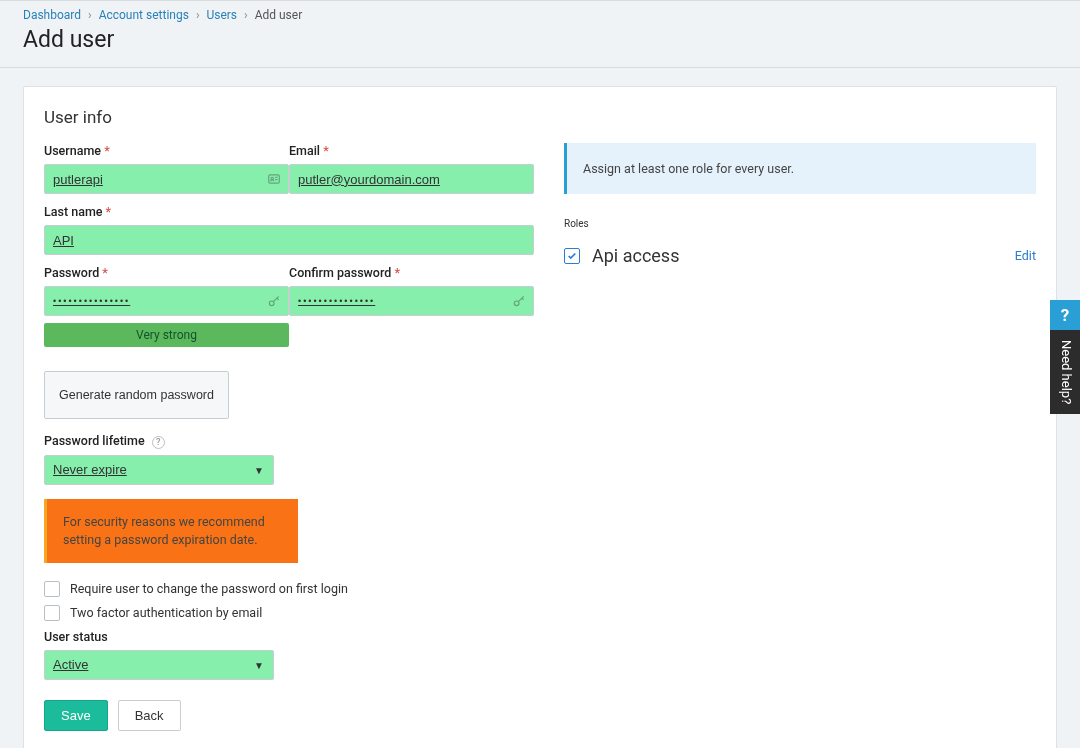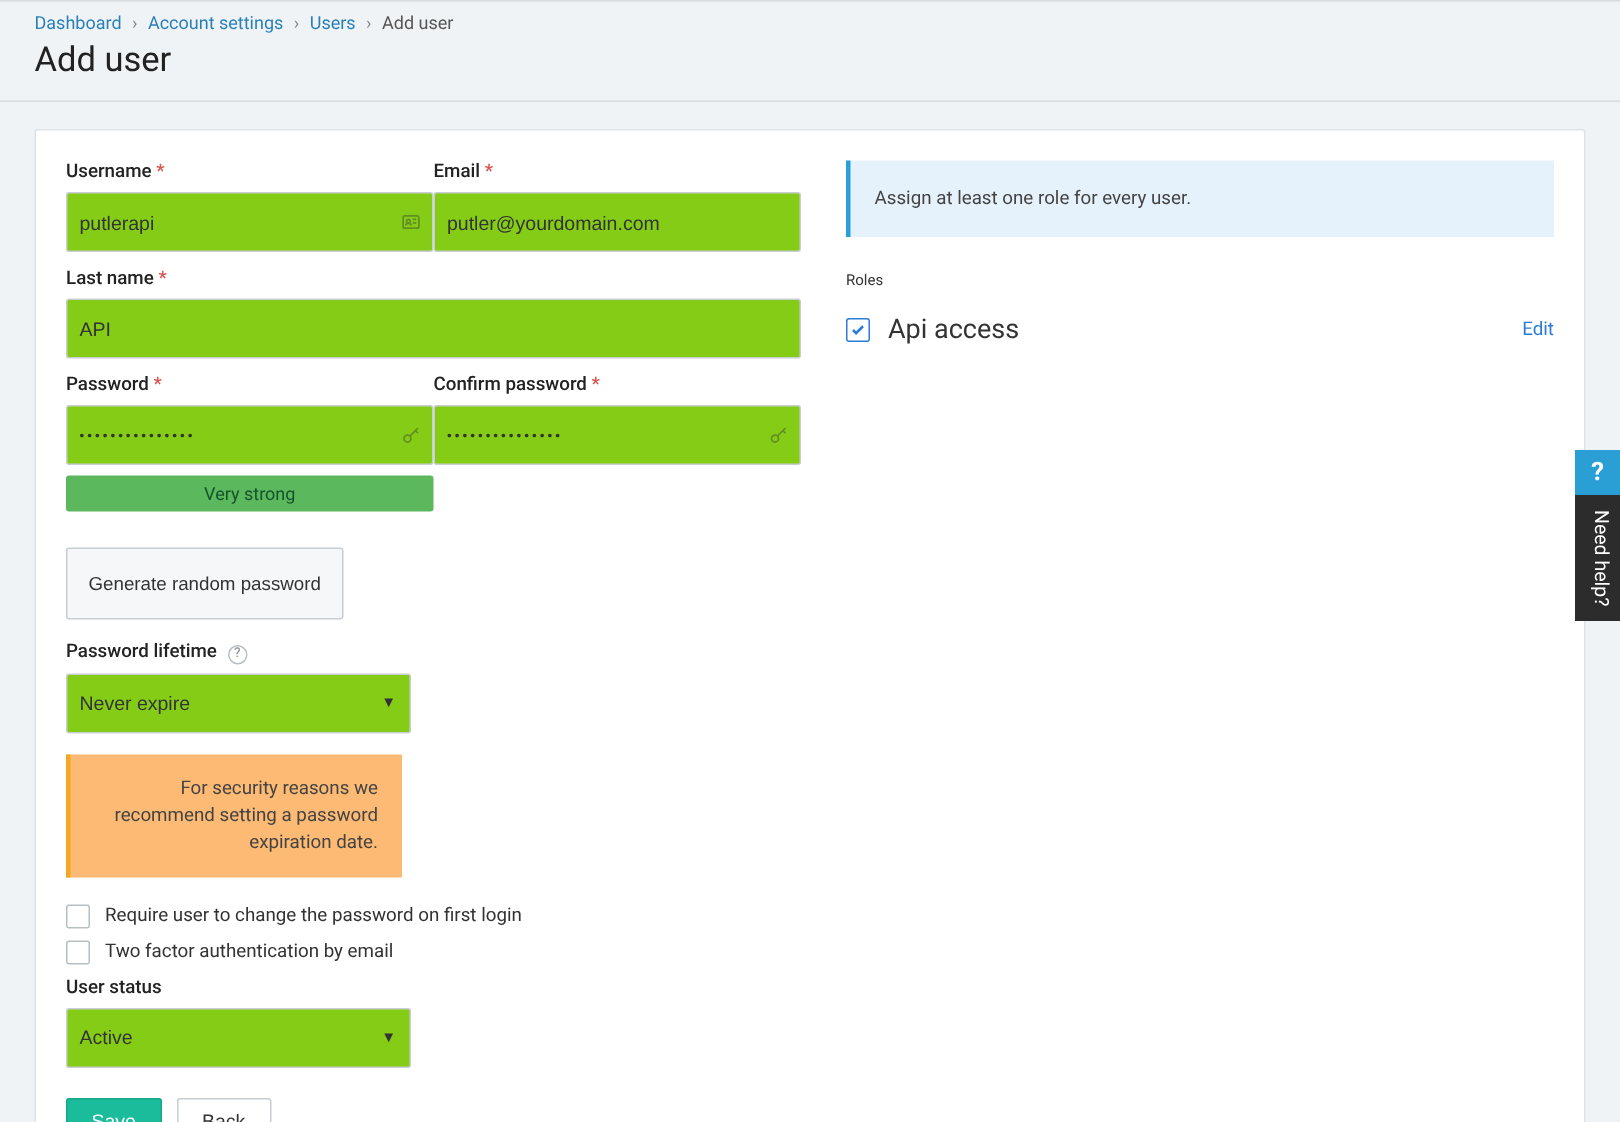--- a/index.html
+++ b/index.html
@@ -53,27 +53,28 @@
   display: block;
   font-size: 12.5px;
   color: #222;
   margin-bottom: 6px;
   font-weight: 500;
 }
 .req { color: #d9534f; }
 .input-wrap { position: relative; }
 input[type="text"], input[type="password"], .select {
   width: 100%;
-  height: 40px;
+  height: 30px;
   border: 1px solid #c7cdd1;
   border-radius: 2px;
   padding: 0 8px;
   font-size: 13px;
   color: #333;
-  background: #84cc16;
+  background: #86efac;
+  text-decoration: underline;
 }
 input[type="password"] { letter-spacing: 2px; font-family: Verdana, sans-serif; font-size: 9px; }
 .input-icon {
   position: absolute;
   right: 8px;
   top: 50%;
   transform: translateY(-50%);
   width: 14px;
   height: 14px;
   opacity: 0.4;
@@ -118,27 +119,26 @@
   right: 10px;
   top: 50%;
   transform: translateY(-50%);
   pointer-events: none;
   font-size: 10px;
   color: #333;
 }
 .info-banner {
   margin-top: 14px;
   border-left: 3px solid #f5a623;
-  background: #fdba74;
+  background: #f97316;
   padding: 14px 16px;
   font-size: 12.5px;
   color: #444;
   line-height: 1.45;
-  width: 224px;
-  text-align: right;
+  width: 254px;
 }
 .info-banner-blue {
   background: #e6f2fb;
   border-left: 3px solid #2a9fd6;
   padding: 18px 16px;
   font-size: 12.5px;
   color: #444;
 }
 .checklist { margin-top: 18px; }
 .check-row {
@@ -247,20 +247,21 @@
     <span class="sep">›</span>
     <a href="#">Users</a>
     <span class="sep">›</span>
     <span class="current">Add user</span>
   </div>
   <h1 class="page-title">Add user</h1>
 </div>
 
 <div class="panel-wrap">
   <div class="panel">
+    <h2 class="section-title">User info</h2>
 
     <div class="cols">
 
       <div class="left-col">
         <div class="row">
           <div class="field">
             <label class="lbl"><span>Username</span> <span class="req">*</span></label>
             <div class="input-wrap">
               <input type="text" autocomplete="off" value="putlerapi" style="">
               <svg class="input-icon" viewBox="0 0 24 24" fill="none" stroke="currentColor" stroke-width="2">

